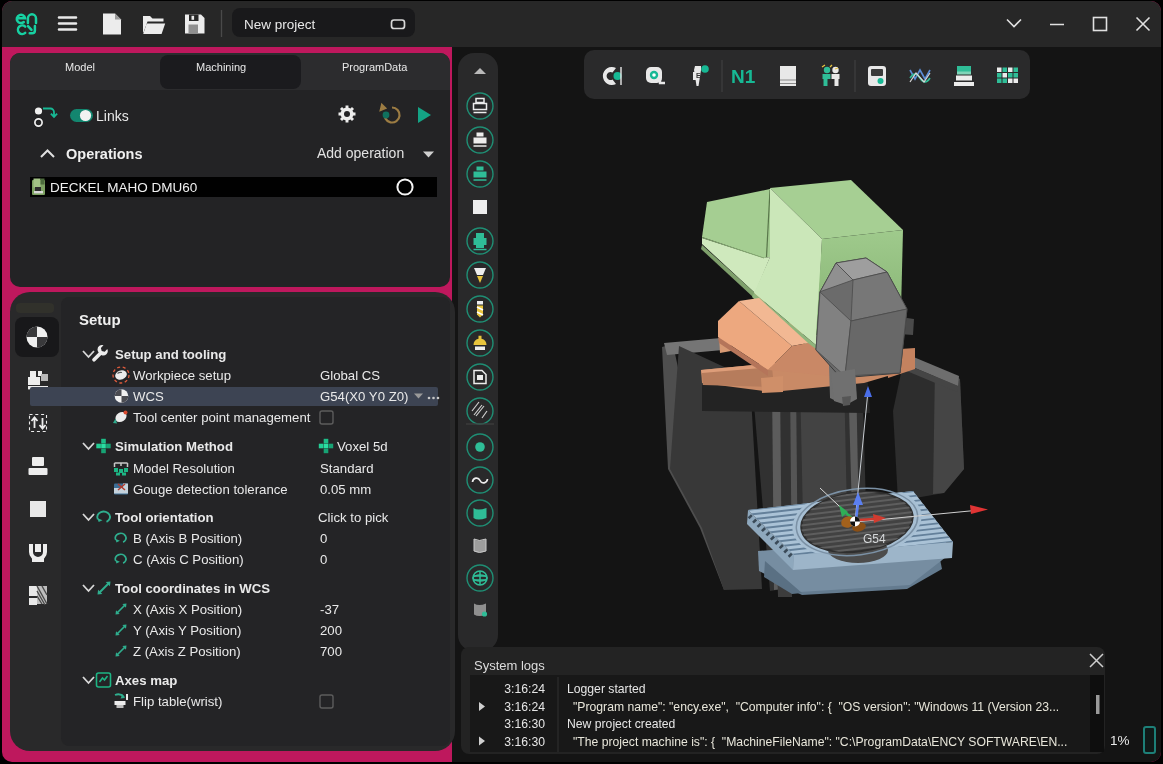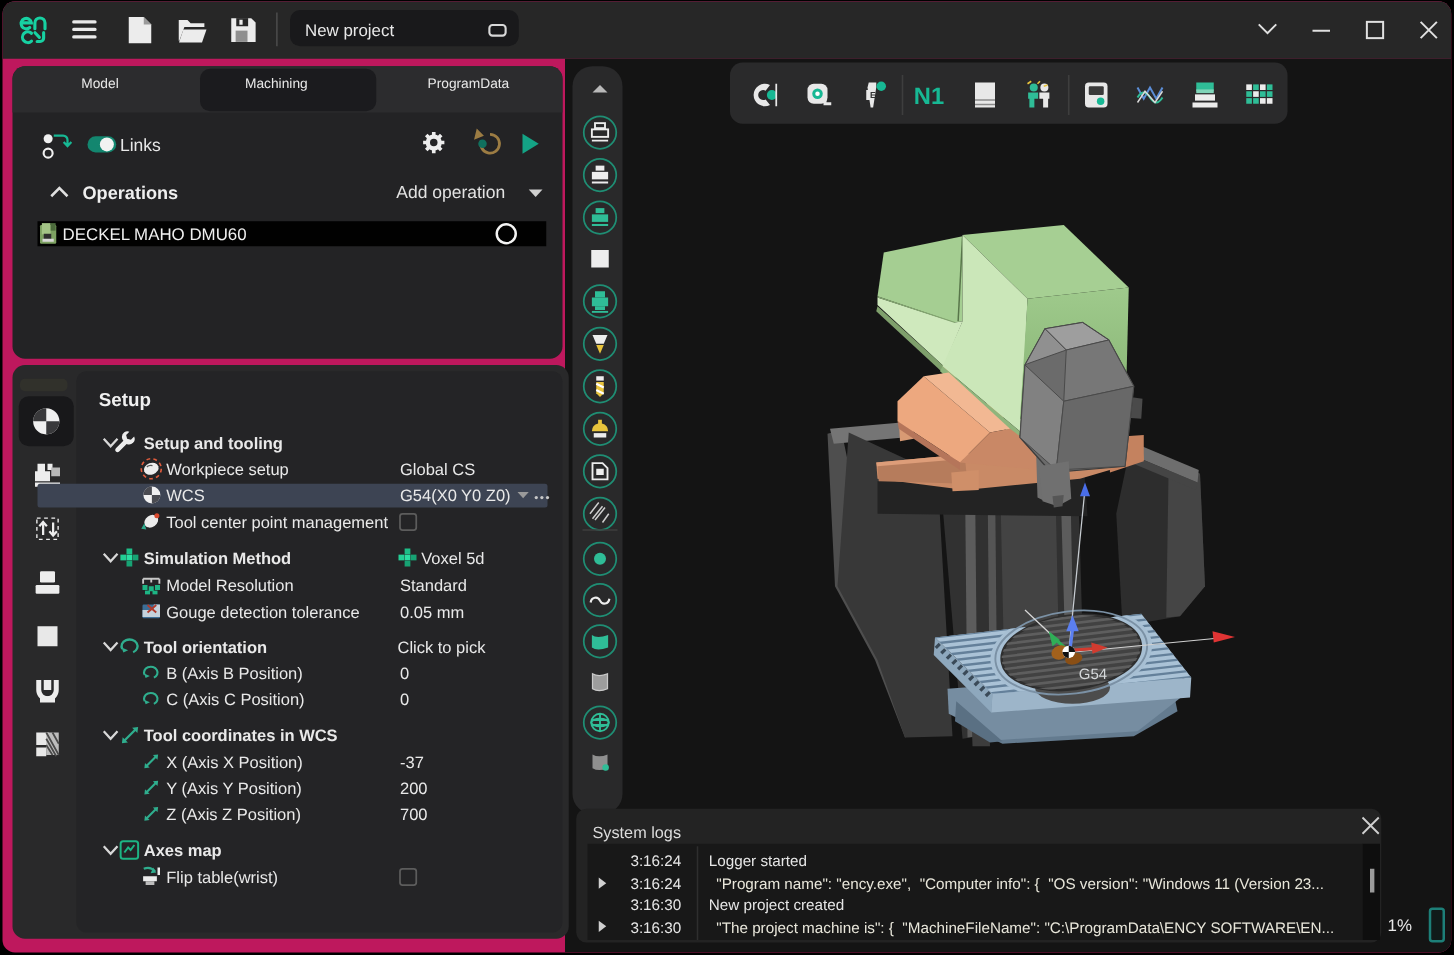--- a/index.html
+++ b/index.html
@@ -4,21 +4,21 @@
 *{margin:0;padding:0;box-sizing:border-box}
 html,body{width:1163px;height:764px;background:#000;font-family:"Liberation Sans",sans-serif;overflow:hidden}
 body{position:relative}
 .win{position:absolute;left:2px;top:1px;width:1159px;height:761px;background:#be185d;border-radius:10px;overflow:hidden}
 .abs{position:absolute}
 .titlebar{left:0;top:0;width:1159px;height:46px;background:#272727}
 .panel1{left:8px;top:52px;width:440px;height:234px;background:#232325;border-radius:10px}
 .p1tabs{left:0;top:0;width:440px;height:37px;background:#2c2c2e;border-radius:10px 10px 0 0}
 .tabpill{left:150px;top:2px;width:141px;height:34px;background:#1b1b1e;border-radius:8px}
 .tablbl{top:8px;font-size:11px;color:#e8e8e8}
-.panel2{left:8px;top:291px;width:445px;height:459px;background:#29292a;border-radius:10px}
+.panel2{left:8px;top:291px;width:445px;height:459px;background:#29292a;border-radius:20px}
 .tree{left:51px;top:5px;width:389px;height:449px;background:#242426;border-radius:8px}
 .vstrip{left:456px;top:52px;width:40px;height:598px;background:#29292a;border-radius:16px}
 .toolbar{left:582px;top:49px;width:446px;height:49px;background:#2a2a2b;border-radius:10px}
 .syslogs{left:459px;top:646px;width:644px;height:107px;background:#232323;border-radius:8px}
 .logarea{left:9px;top:28px;width:620px;height:77px;background:#181818;overflow:hidden}
 .txt{position:absolute;white-space:nowrap;color:#e6e6e6}
 svg{position:absolute;overflow:visible}
 </style></head>
 <body>
 <div class="win">

